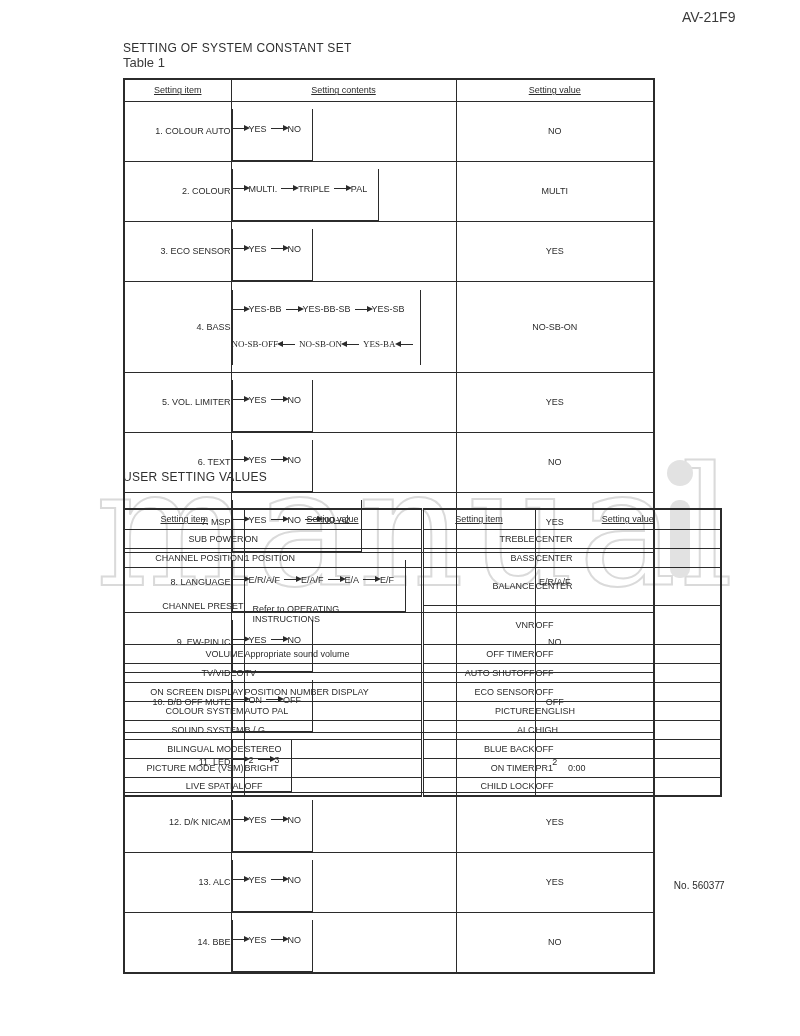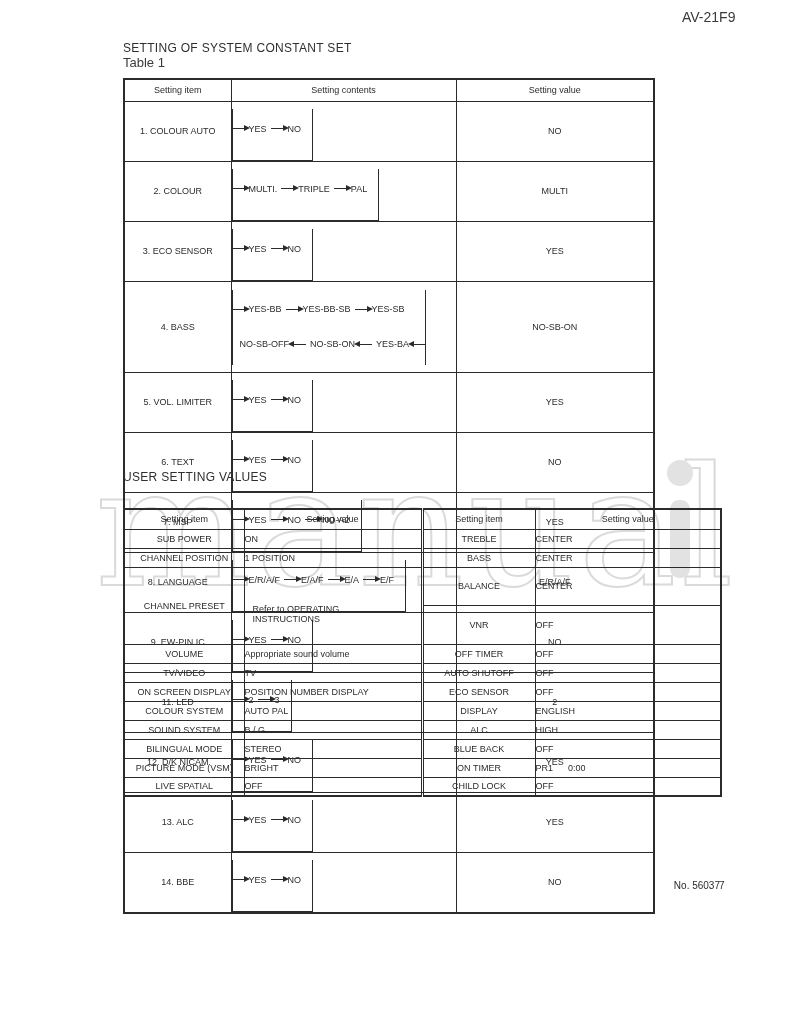--- a/index.html
+++ b/index.html
@@ -9,39 +9,39 @@
   .wm{position:absolute;left:0;top:425px;z-index:0;}
 
   .model{position:absolute;top:9px;left:682px;font-size:14px;color:#3a3a3a;}
   .sec-title{position:absolute;font-size:12px;color:#2f2f2f;letter-spacing:.3px;}
   .tcaption{position:absolute;font-size:13px;color:#3a3a3a;text-align:left;}
 
   table{border-collapse:collapse;table-layout:fixed;background:transparent;}
   table.t{border:2px solid #2b2b2b;}
   .t th,.t td{border:1px solid #2b2b2b;font-weight:normal;font-size:9px;
               padding:0;overflow:hidden;white-space:pre;background:transparent;}
-  .t th{text-align:center;}
-  .cell-item{padding-left:6px;text-align:center;}
+  .t th{text-align:center;text-decoration:underline;}
+  .cell-item{padding-left:6px;text-align:right;}
   .cell-val{text-align:center;}
   .cell-val2{text-align:left;padding-left:8px;}
   .t1{position:absolute;left:123px;top:78px;width:530px;}
   .t2{position:absolute;left:123px;top:508px;width:597px;}
   .dleft{border-left:3px double #2b2b2b !important;}
 
   
   .cell-flow{padding-left:8px;vertical-align:middle;}
   .flow{position:relative;display:inline-block;padding-bottom:5px;vertical-align:middle;}
   .flow .items{display:flex;align-items:center;height:14px;padding-right:12px;position:relative;}
   .fi{font-size:9px;}
   .loop{position:absolute;left:0;right:0;top:7px;bottom:0;
         border:solid #2b2b2b;border-width:0 1px 1px 1px;}
   .flow2{position:relative;display:inline-block;vertical-align:middle;}
   .flow2 .items{display:flex;align-items:center;height:15px;position:relative;}
   .flow2 .r1{padding-right:16px;}
-  .flow2 .r2{padding-left:8px;}
+  .flow2 .r2{font-family:Liberation Serif, serif;}
   .sides{position:absolute;left:0;right:0;top:8px;bottom:7px;
          border:solid #2b2b2b;border-width:0 1px;}
   .arr{display:inline-block;width:13px;height:1px;background:#2b2b2b;position:relative;
        margin:0 4px;flex:none;}
   .arr:first-child{margin-left:0;}
   .arr::after{content:'';position:absolute;right:-5px;top:-3px;
        border-left:6px solid #2b2b2b;border-top:3px solid transparent;border-bottom:3px solid transparent;}
   .arr.left::after{right:auto;left:-5px;border-left:none;
        border-right:6px solid #2b2b2b;}
   .arr.last{margin-right:0;}
@@ -146,20 +146,27 @@
     </tr>
 
     <tr style="height:20px">
       <td class="cell-item">9. EW-PIN IC</td>
       <td class="cell-flow"><div class="flow">
         <div class="items"><span class="arr"></span><span class="fi">YES</span><span class="arr"></span><span class="fi">NO</span></div>
         <span class="loop"></span></div></td>
       <td class="cell-val">NO</td>
     </tr>
 
+    <tr style="height:20px">
+      <td class="cell-item">10. B/B OFF MUTE</td>
+      <td class="cell-flow"><div class="flow">
+        <div class="items"><span class="arr"></span><span class="fi">ON</span><span class="arr"></span><span class="fi">OFF</span></div>
+        <span class="loop"></span></div></td>
+      <td class="cell-val">OFF</td>
+    </tr>
 
     <tr style="height:20px">
       <td class="cell-item">11. LED</td>
       <td class="cell-flow"><div class="flow">
         <div class="items"><span class="arr"></span><span class="fi">2</span><span class="arr"></span><span class="fi">3</span></div>
         <span class="loop"></span></div></td>
       <td class="cell-val">2</td>
     </tr>
 
     <tr style="height:20px">
@@ -245,21 +252,21 @@
     </tr>
     <tr style="height:19px">
       <td class="cell-item">ON SCREEN DISPLAY</td>
       <td class="cell-val2">POSITION NUMBER DISPLAY</td>
       <td class="cell-item dleft">ECO SENSOR</td>
       <td class="cell-val2">OFF</td>
     </tr>
     <tr style="height:19px">
       <td class="cell-item">COLOUR SYSTEM</td>
       <td class="cell-val2">AUTO PAL</td>
-      <td class="cell-item dleft">DISPLAY</td>
+      <td class="cell-item dleft">PICTURE</td>
       <td class="cell-val2">ENGLISH</td>
     </tr>
     <tr style="height:19px">
       <td class="cell-item">SOUND SYSTEM</td>
       <td class="cell-val2">B / G</td>
       <td class="cell-item dleft">ALC</td>
       <td class="cell-val2">HIGH</td>
     </tr>
     <tr style="height:19px">
       <td class="cell-item">BILINGUAL MODE</td>

